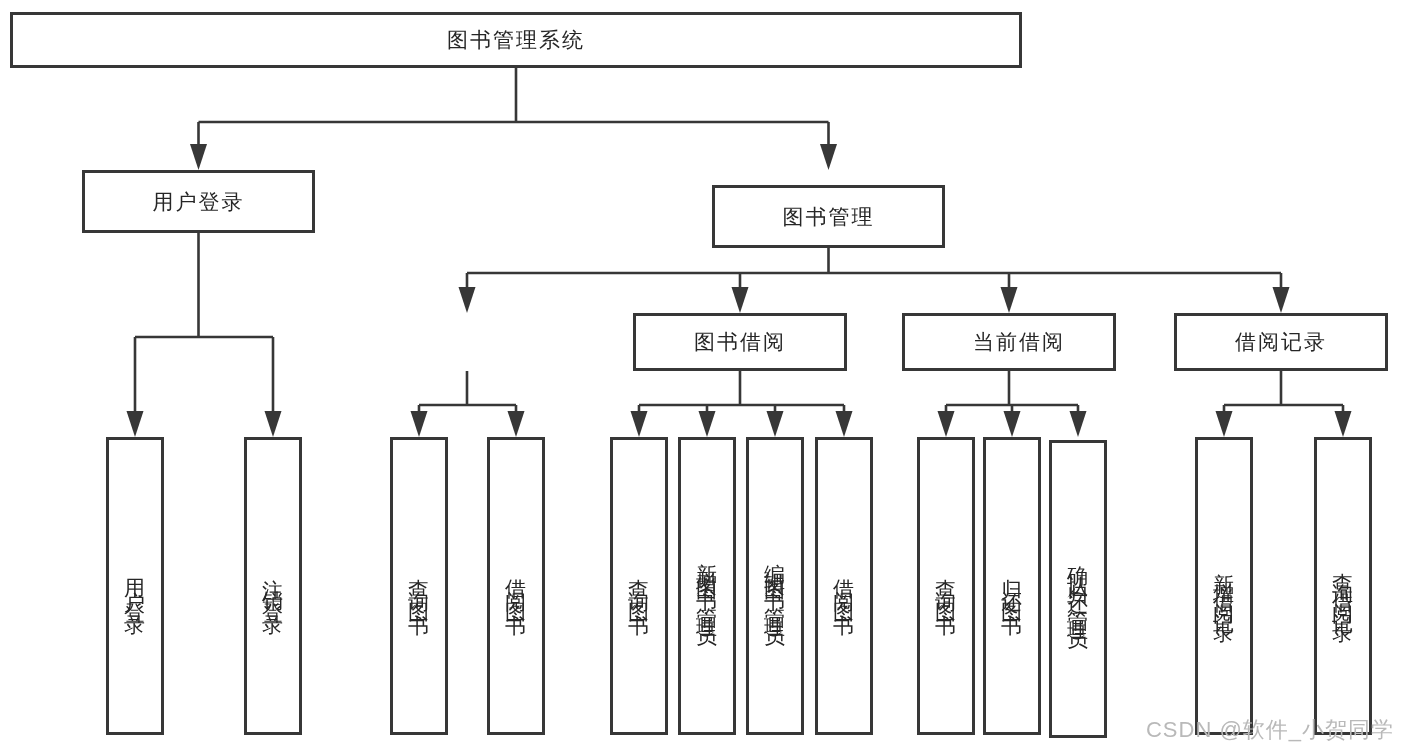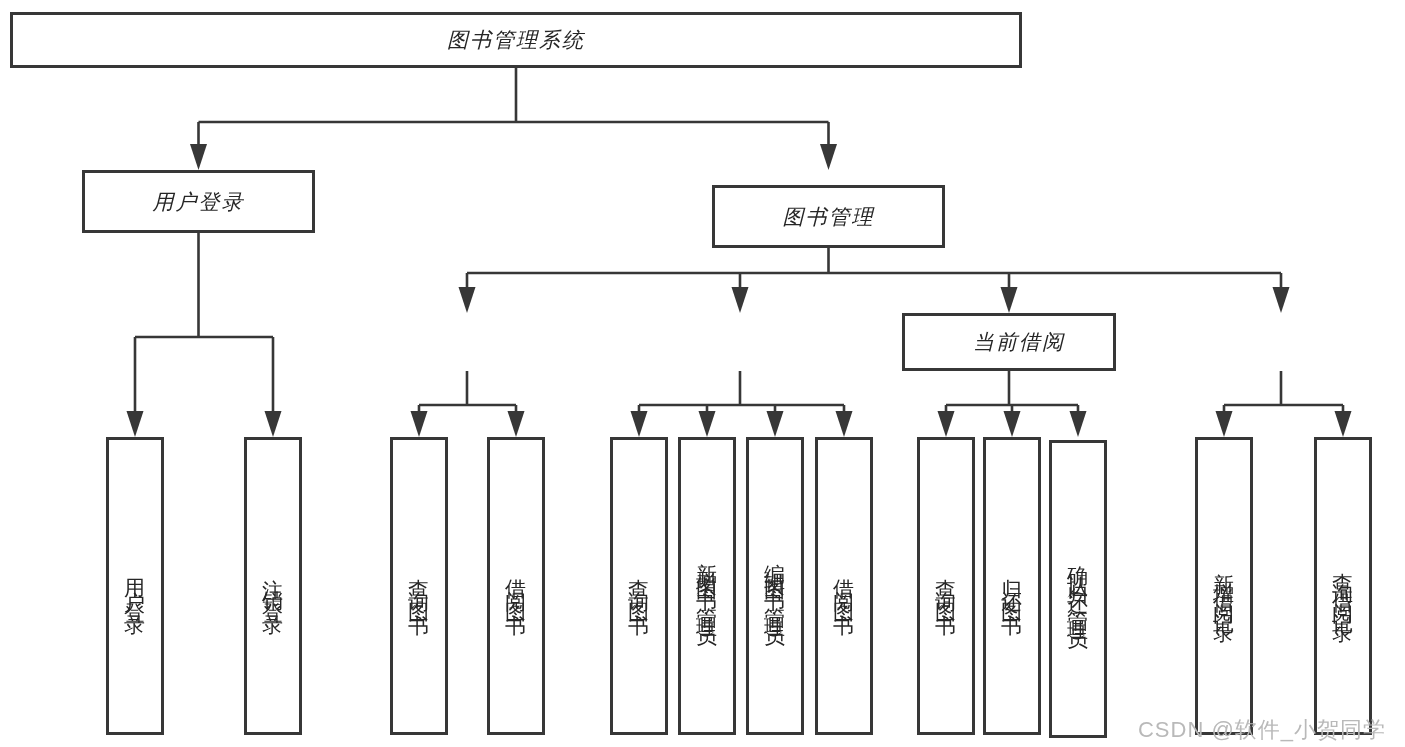--- a/index.html
+++ b/index.html
@@ -21,35 +21,35 @@
   .box {
     position: absolute;
     box-sizing: border-box;
     border: 3px solid #373737;
     background: #ffffff;
     display: flex;
     align-items: center;
     justify-content: center;
   }
   .hbox { font-size: 21px; letter-spacing: 2px; }
-  .hbox span { white-space: nowrap; font-style: italic; }
+  .hbox span { white-space: nowrap; }
   .vbox { top: 437px; width: 58px; height: 298px; }
   .vbox span {
     writing-mode: vertical-rl;
     text-orientation: mixed;
     font-size: 21px;
     letter-spacing: 12px;
     line-height: 1;
     white-space: nowrap;
   }
   .vbox span.med  { letter-spacing: 10px; }
   .vbox span.long { letter-spacing: 9px; }
   .watermark {
     position: absolute;
-    right: 19px;
+    right: 11px;
     bottom: 2px;
     font-size: 22px;
     letter-spacing: 1px;
     color: #b9b9b9;
     white-space: nowrap;
   }
 </style>
 </head>
 <body>
 
@@ -102,22 +102,28 @@
     <span>图书管理系统</span>
   </div>
 
   <div class="box hbox" style="left:82px; top:170px; width:233px; height:63px;">
     <span>用户登录</span>
   </div>
   <div class="box hbox" style="left:712px; top:170px; width:233px; height:63px;margin-top:15px;">
     <span>图书管理</span>
   </div>
 
+  <div class="box hbox" style="left:633px; top:313px; width:214px; height:58px;">
+    <span>图书借阅</span>
+  </div>
   <div class="box hbox" style="left:902px; top:313px; width:214px; height:58px;padding-left:20px;">
     <span>当前借阅</span>
+  </div>
+  <div class="box hbox" style="left:1174px; top:313px; width:214px; height:58px;">
+    <span>借阅记录</span>
   </div>
 
   <div class="box vbox" style="left:106px;">
     <span>用户登录</span>
   </div>
   <div class="box vbox" style="left:244px;">
     <span>注销登录</span>
   </div>
 
   <div class="box vbox" style="left:390px;">

